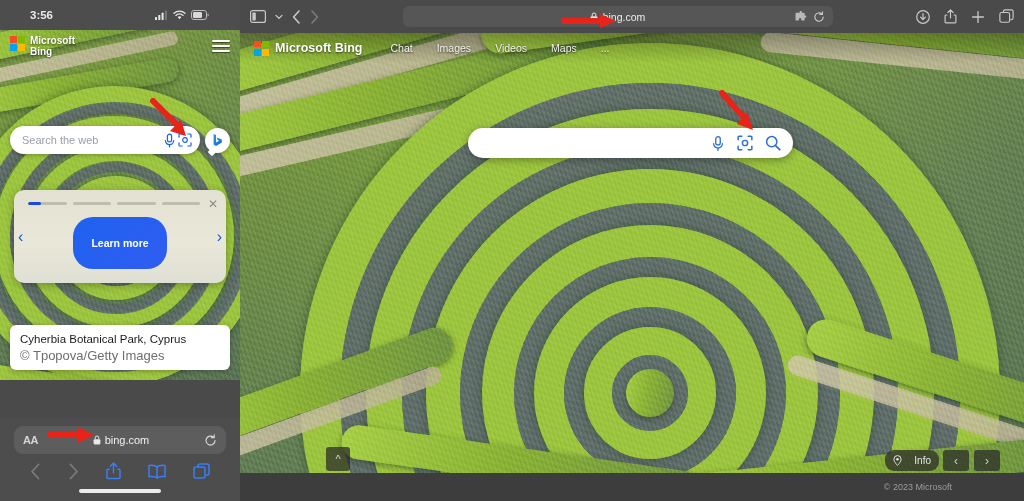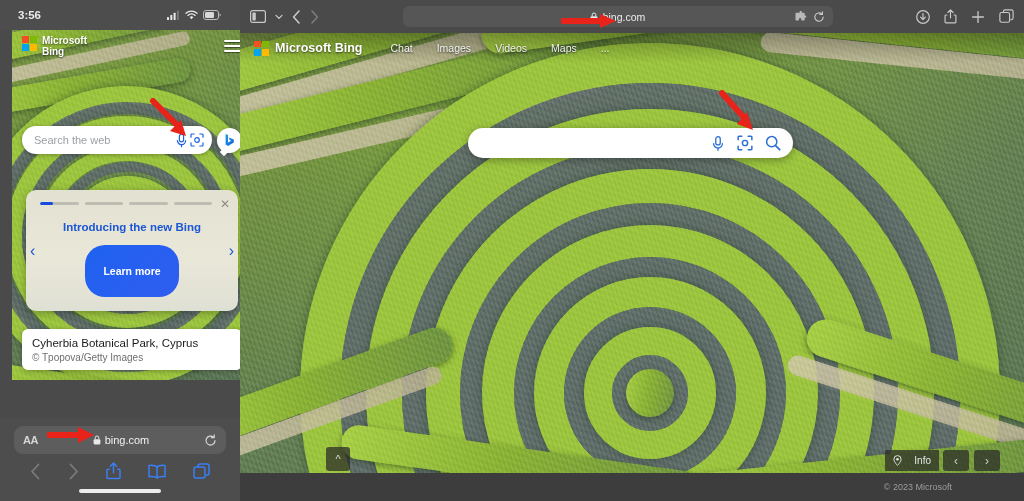--- a/index.html
+++ b/index.html
@@ -59,26 +59,26 @@
 
   
   .phone {
     position: absolute; left: 0; top: 0; width: 240px; height: 501px;
     overflow: hidden; background: #4a4a4a;
   }
   .phone-status {
     position: absolute; left:0; top:0; width: 240px; height: 30px;
     background: #4d4d4d; color: #e9e9e9;
     display: flex; align-items: center; justify-content: space-between;
-    padding: 0 18px; font-size: 11.5px; font-weight: 600;
+    padding: 0 30px; font-size: 11.5px; font-weight: 600;
     z-index: 12;
   }
   .status-right { display:flex; align-items:center; gap:5px; }
   .phone-canvas {
-    position: absolute; left:12px; top:30px; width:240px; height:350px;
+    position: absolute; left:0; top:30px; width:240px; height:350px;
     overflow: hidden;
   }
   .ph-bing-logo {
     position: absolute; left: 10px; top: 6px; display:flex; gap:5px; align-items:flex-start;
     z-index: 6;
   }
   .ms-squares { width: 15px; height: 15px; display:grid; grid-template-columns:1fr 1fr; grid-template-rows:1fr 1fr; gap:1.5px; flex:none; }
   .ms-squares i { display:block; }
   .ms-squares i:nth-child(1){background:#f25022;}
   .ms-squares i:nth-child(2){background:#7fba00;}
@@ -129,21 +129,21 @@
   .ph-card-arrow { position:absolute; top:50%; transform:translateY(-50%); color:#1a56d6; font-size:16px; font-weight:300; }
   .ph-card-arrow.left { left:4px; }
   .ph-card-arrow.right { right:4px; }
 
   .ph-caption {
     position:absolute; left:10px; bottom:10px; width:220px;
     background:#fff; border-radius:6px; padding:8px 10px 7px; z-index:7;
     box-shadow:0 1px 5px rgba(0,0,0,.3);
   }
   .ph-caption-title { font-size:11.5px; color:#1a1a1a; }
-  .ph-caption-credit { font-size:10px; color:#6e6e6e; margin-top:3px; }
+  .ph-caption-credit { font-size:13px; color:#6e6e6e; margin-top:3px; }
 
   .phone-bottom {
     position:absolute; left:0; bottom:0; width:240px; height:83px;
     background:#4d4d4d; z-index:12;
   }
   .ph-urlbar {
     position:absolute; left:14px; top:8px; width:212px; height:28px;
     background:#5d5d5d; border-radius:9px;
     display:flex; align-items:center; padding:6px 9px; gap:6px;
   }
@@ -196,21 +196,21 @@
   .ipad-searchwrap { position:absolute; left:228px; top:95px; width:325px; z-index:8; }
   .ipad-search {
     height:30px; background:#fff; border-radius:16px;
     display:flex; align-items:center; padding:0 12px 0 16px; gap:12px;
     box-shadow:0 2px 8px rgba(0,0,0,.35);
   }
   .ipad-search .spacer { flex:1; }
 
   .ipad-info {
     position:absolute; right:85px; bottom:30px; height:21px; z-index:8;
-    background:rgba(40,40,40,.72); border-radius:1px;
+    background:rgba(40,40,40,.72); border-radius:9px;
     display:flex; align-items:center; gap:12px; padding:0 8px;
     color:#e4e4e4; font-size:10px;
   }
   .ipad-navbtn {
     position:absolute; bottom:30px; z-index:8; width:26px; height:21px;
     background:rgba(40,40,40,.72); border-radius:3px;
     display:flex; align-items:center; justify-content:center; color:#cfcfcf; font-size:12px;
   }
   .ipad-navbtn.prev { right:55px; }
   .ipad-navbtn.next { right:24px; }
@@ -338,21 +338,20 @@
       </div>
 
       <div class="ph-card">
         <div class="ph-card-bars">
           <span class="bar active"></span>
           <span class="bar"></span>
           <span class="bar"></span>
           <span class="bar"></span>
         </div>
         <span class="ph-card-close">✕</span>
-        <div class="ph-card-title">Introducing the new Bing</div>
         <button class="ph-card-btn">Learn more</button>
         <span class="ph-card-arrow left">‹</span>
         <span class="ph-card-arrow right">›</span>
       </div>
 
       <div class="ph-caption">
         <div class="ph-caption-title">Cyherbia Botanical Park, Cyprus</div>
         <div class="ph-caption-credit">© Tpopova/Getty Images</div>
       </div>
     </div>

